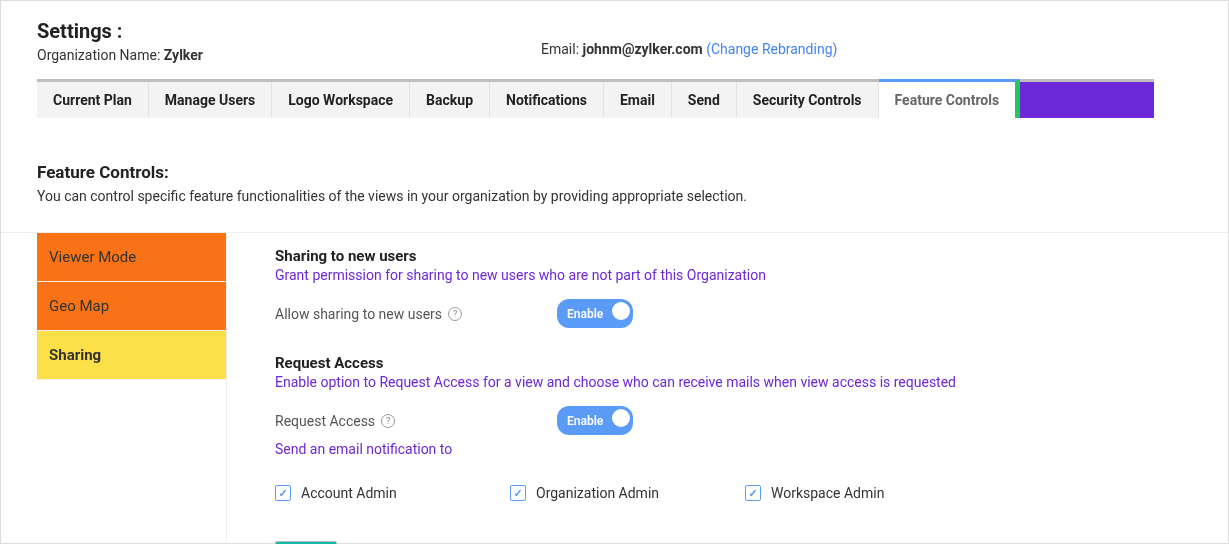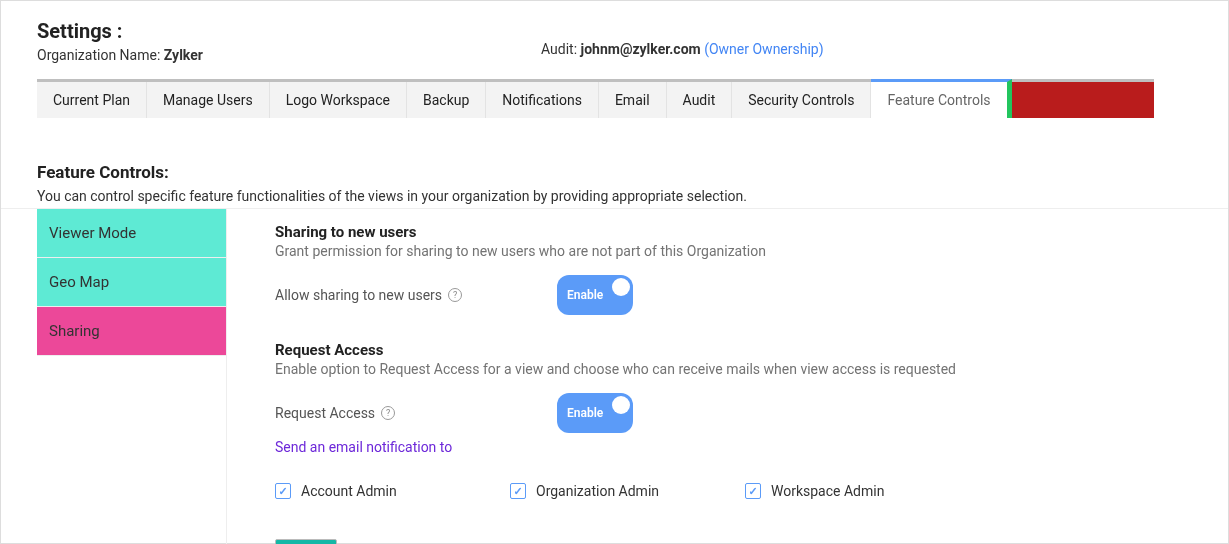--- a/index.html
+++ b/index.html
@@ -37,23 +37,24 @@
     color: #333;
   }
   .owner-block .owner-email { font-weight: 700; }
   .owner-block .change-link {
     color: #4285f4;
     cursor: pointer;
   }
   .tabbar {
     display: flex;
     border-top: 3px solid #bfbfbf;
-    background: #b91c1c;
+    background: #6d28d9;
     margin-top: 8px;
     width: 1117px;
+    font-weight: bold;
   }
   .tab {
     padding: 10px 16px;
     font-size: 14px;
     color: #222;
     border-right: 1px solid #e3e3e3;
     cursor: pointer;
     white-space: nowrap;
     background: #f3f3f3;
   }
@@ -67,61 +68,61 @@
   .section-heading {
     font-size: 17px;
     font-weight: 700;
     color: #222;
     margin-top: 44px;
   }
   .section-desc {
     font-size: 14px;
     color: #333;
     margin-top: 6px;
-    margin-bottom: 4px;
+    margin-bottom: 28px;
   }
   .hr {
     border: none;
     border-top: 1px solid #eee;
     margin: 0 -28px 0 -36px;
   }
   .body-row {
     display: flex;
   }
   .side-menu {
     width: 190px;
     flex: 0 0 190px;
     border-right: 1px solid #eee;
   }
   .side-item {
     padding: 15px 12px;
     font-size: 15px;
     color: #333;
     border-bottom: 1px solid #eee;
     cursor: pointer;
-    background: #5eead4;
+    background: #f97316;
   }
   .side-item.active {
-    background: #ec4899;
-    font-weight: 400;
+    background: #fde047;
+    font-weight: 700;
     border-right: none;
   }
   .content {
     flex: 1;
     padding: 14px 0 0 48px;
   }
   .block-title {
     font-size: 15px;
     font-weight: 700;
     color: #222;
     margin-bottom: 2px;
   }
   .block-desc {
     font-size: 14px;
-    color: #737373;
+    color: #6d28d9;
     margin-bottom: 16px;
   }
   .setting-row {
     display: flex;
     align-items: center;
     margin-bottom: 26px;
     color: #555;
     font-size: 14px;
     gap: 44px;
   }
@@ -138,21 +139,21 @@
     width: 14px;
     height: 14px;
     border: 1px solid #999;
     border-radius: 50%;
     font-size: 9px;
     color: #888;
     cursor: pointer;
   }
   .toggle {
     width: 76px;
-    height: 40px;
+    height: 29px;
     background: #5b9bf8;
     border-radius: 12px;
     position: relative;
     cursor: pointer;
     display: flex;
     align-items: center;
     color: #fff;
     font-size: 12px;
     padding-left: 10px;
     font-weight: 600;
@@ -213,32 +214,32 @@
 
 <div class="frame">
 
   <h1 class="page-title">Settings :</h1>
 
   <div class="org-row">
     <span>Organization Name: </span><span class="org-name">Zylker</span>
   </div>
 
   <div class="owner-block">
-    <span>Audit: </span><span class="owner-email">johnm@zylker.com</span>
-    <span class="change-link">(Owner Ownership)</span>
+    <span>Email: </span><span class="owner-email">johnm@zylker.com</span>
+    <span class="change-link">(Change Rebranding)</span>
   </div>
 
   <div class="tabbar" id="tabbar">
       <div class="tab">Current Plan</div>
       <div class="tab">Manage Users</div>
       <div class="tab">Logo Workspace</div>
       <div class="tab">Backup</div>
       <div class="tab">Notifications</div>
       <div class="tab">Email</div>
-      <div class="tab">Audit</div>
+      <div class="tab">Send</div>
       <div class="tab">Security Controls</div>
       <div class="tab active">Feature Controls</div>
     </div>
 
   <div class="section-heading">Feature Controls:</div>
   <div class="section-desc">You can control specific feature functionalities of the views in your organization by providing appropriate selection.</div>
 
   <hr class="hr">
 
   <div class="body-row">

